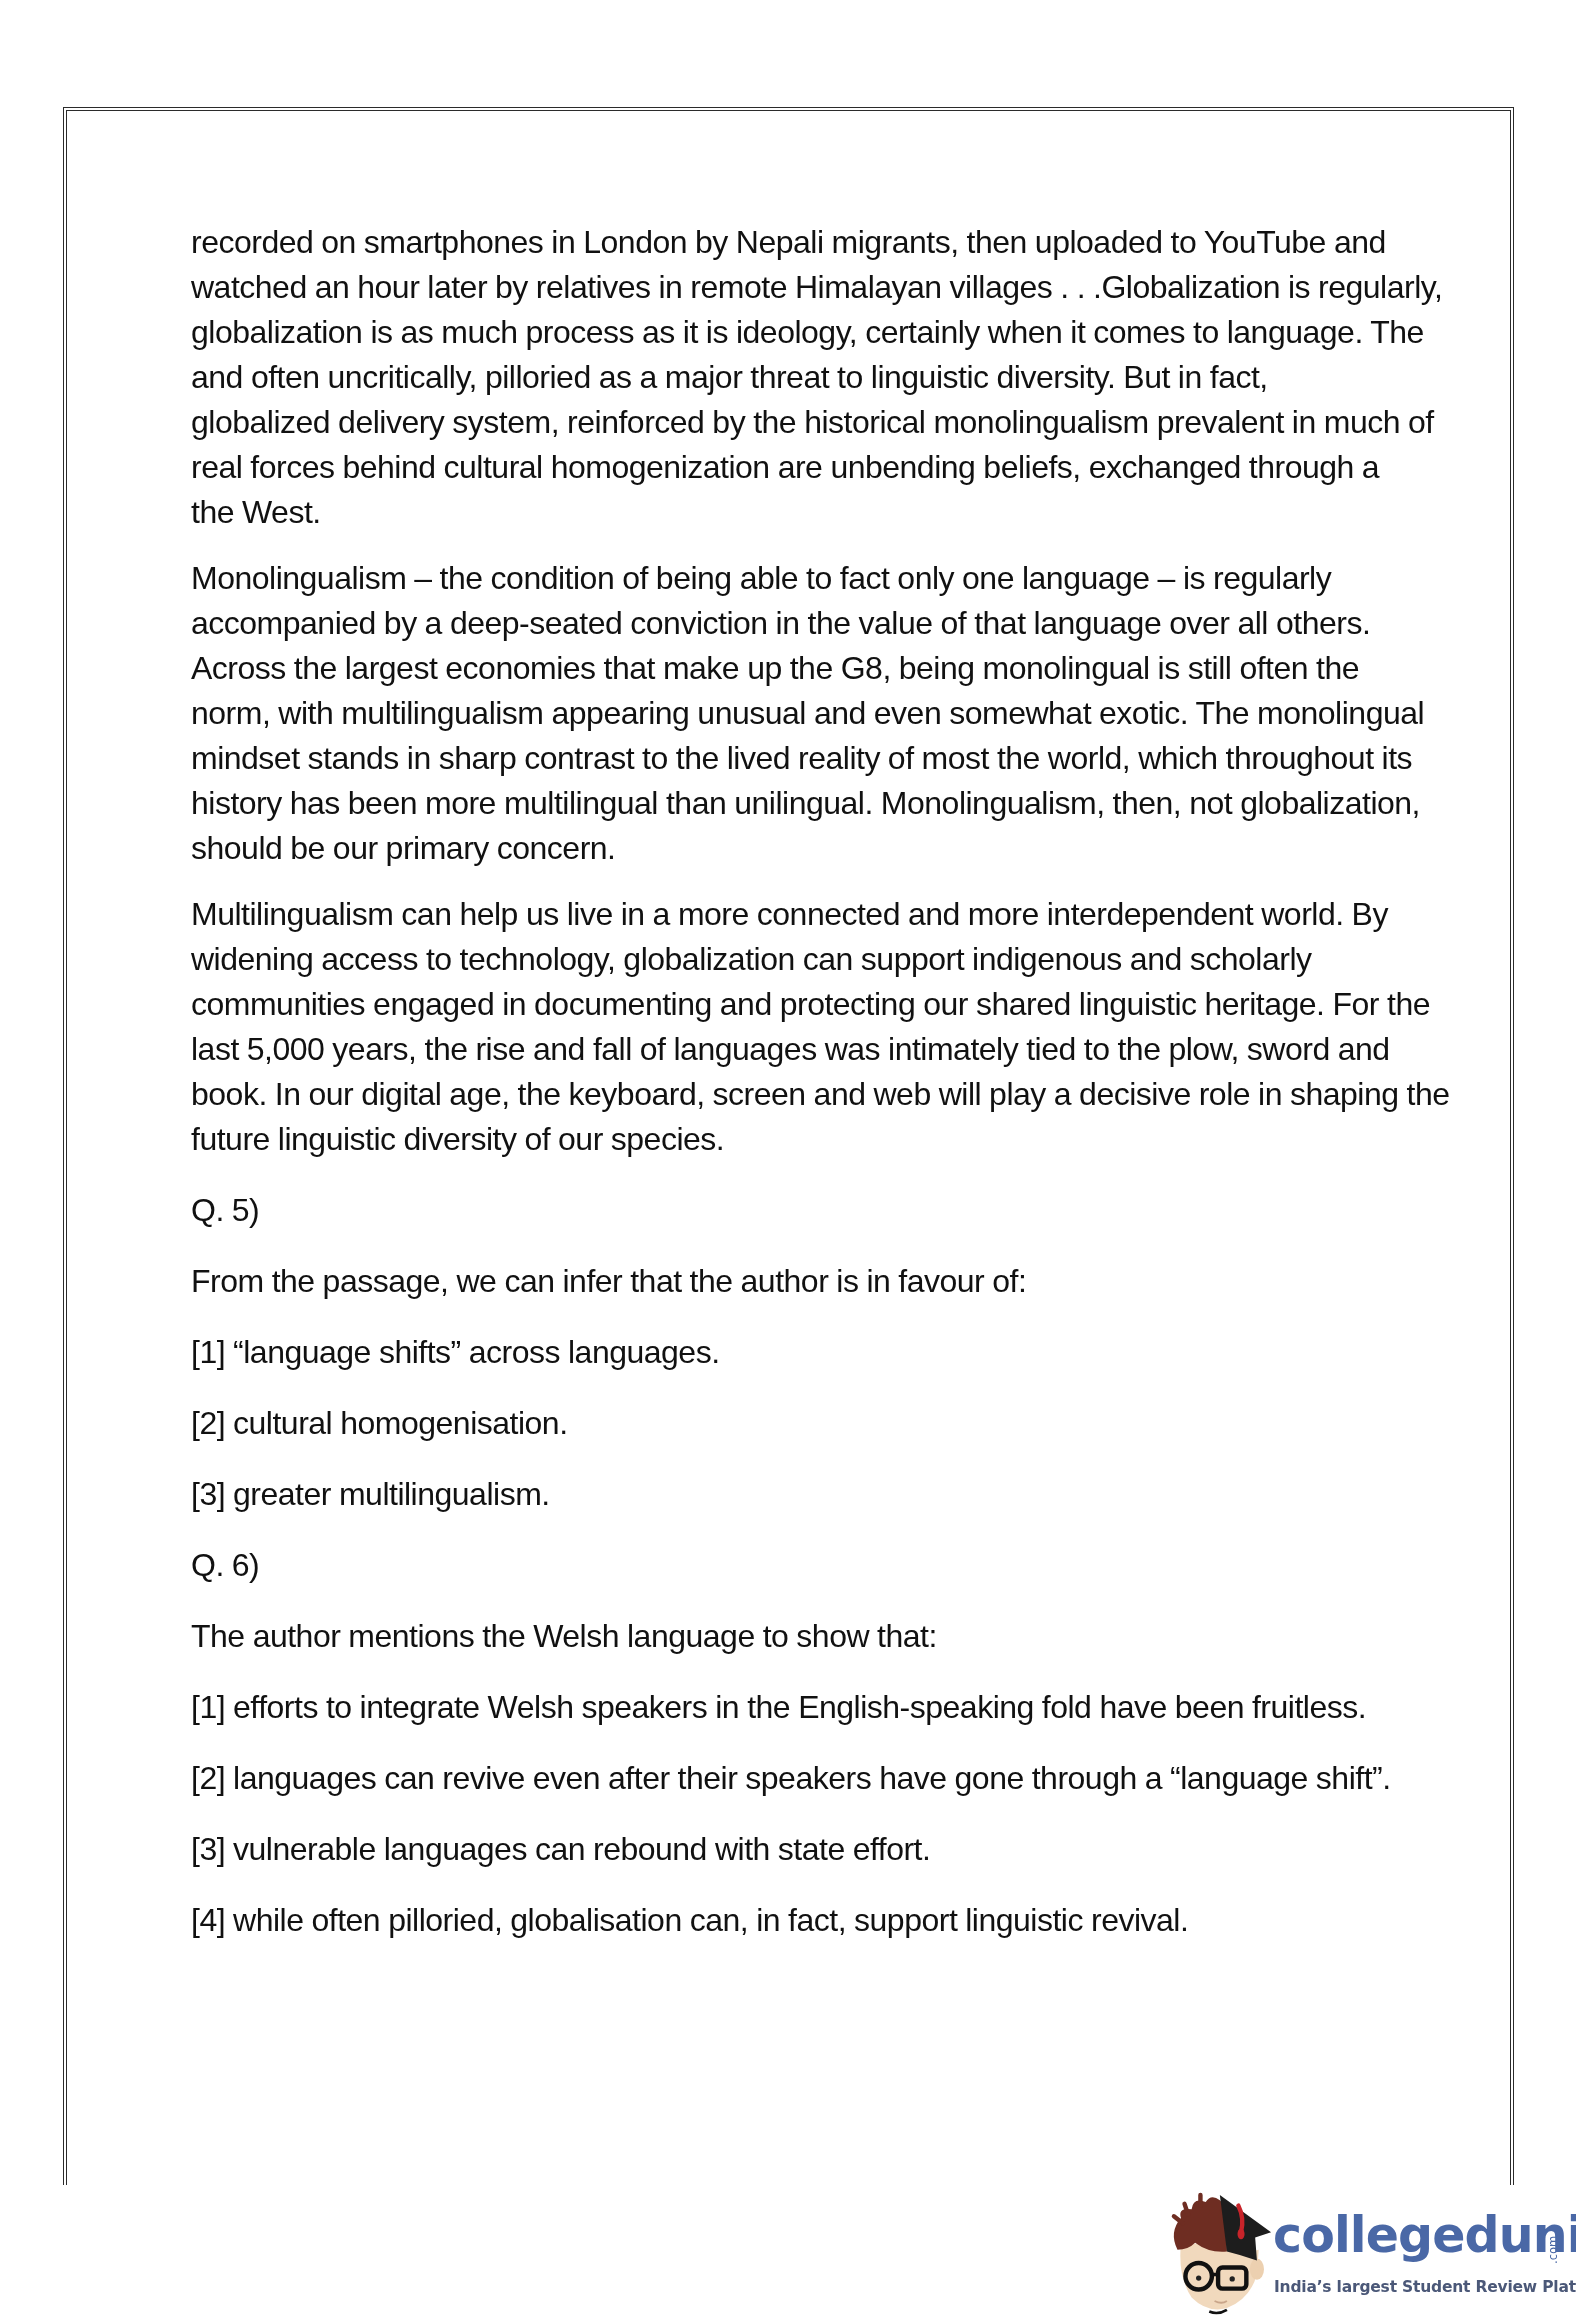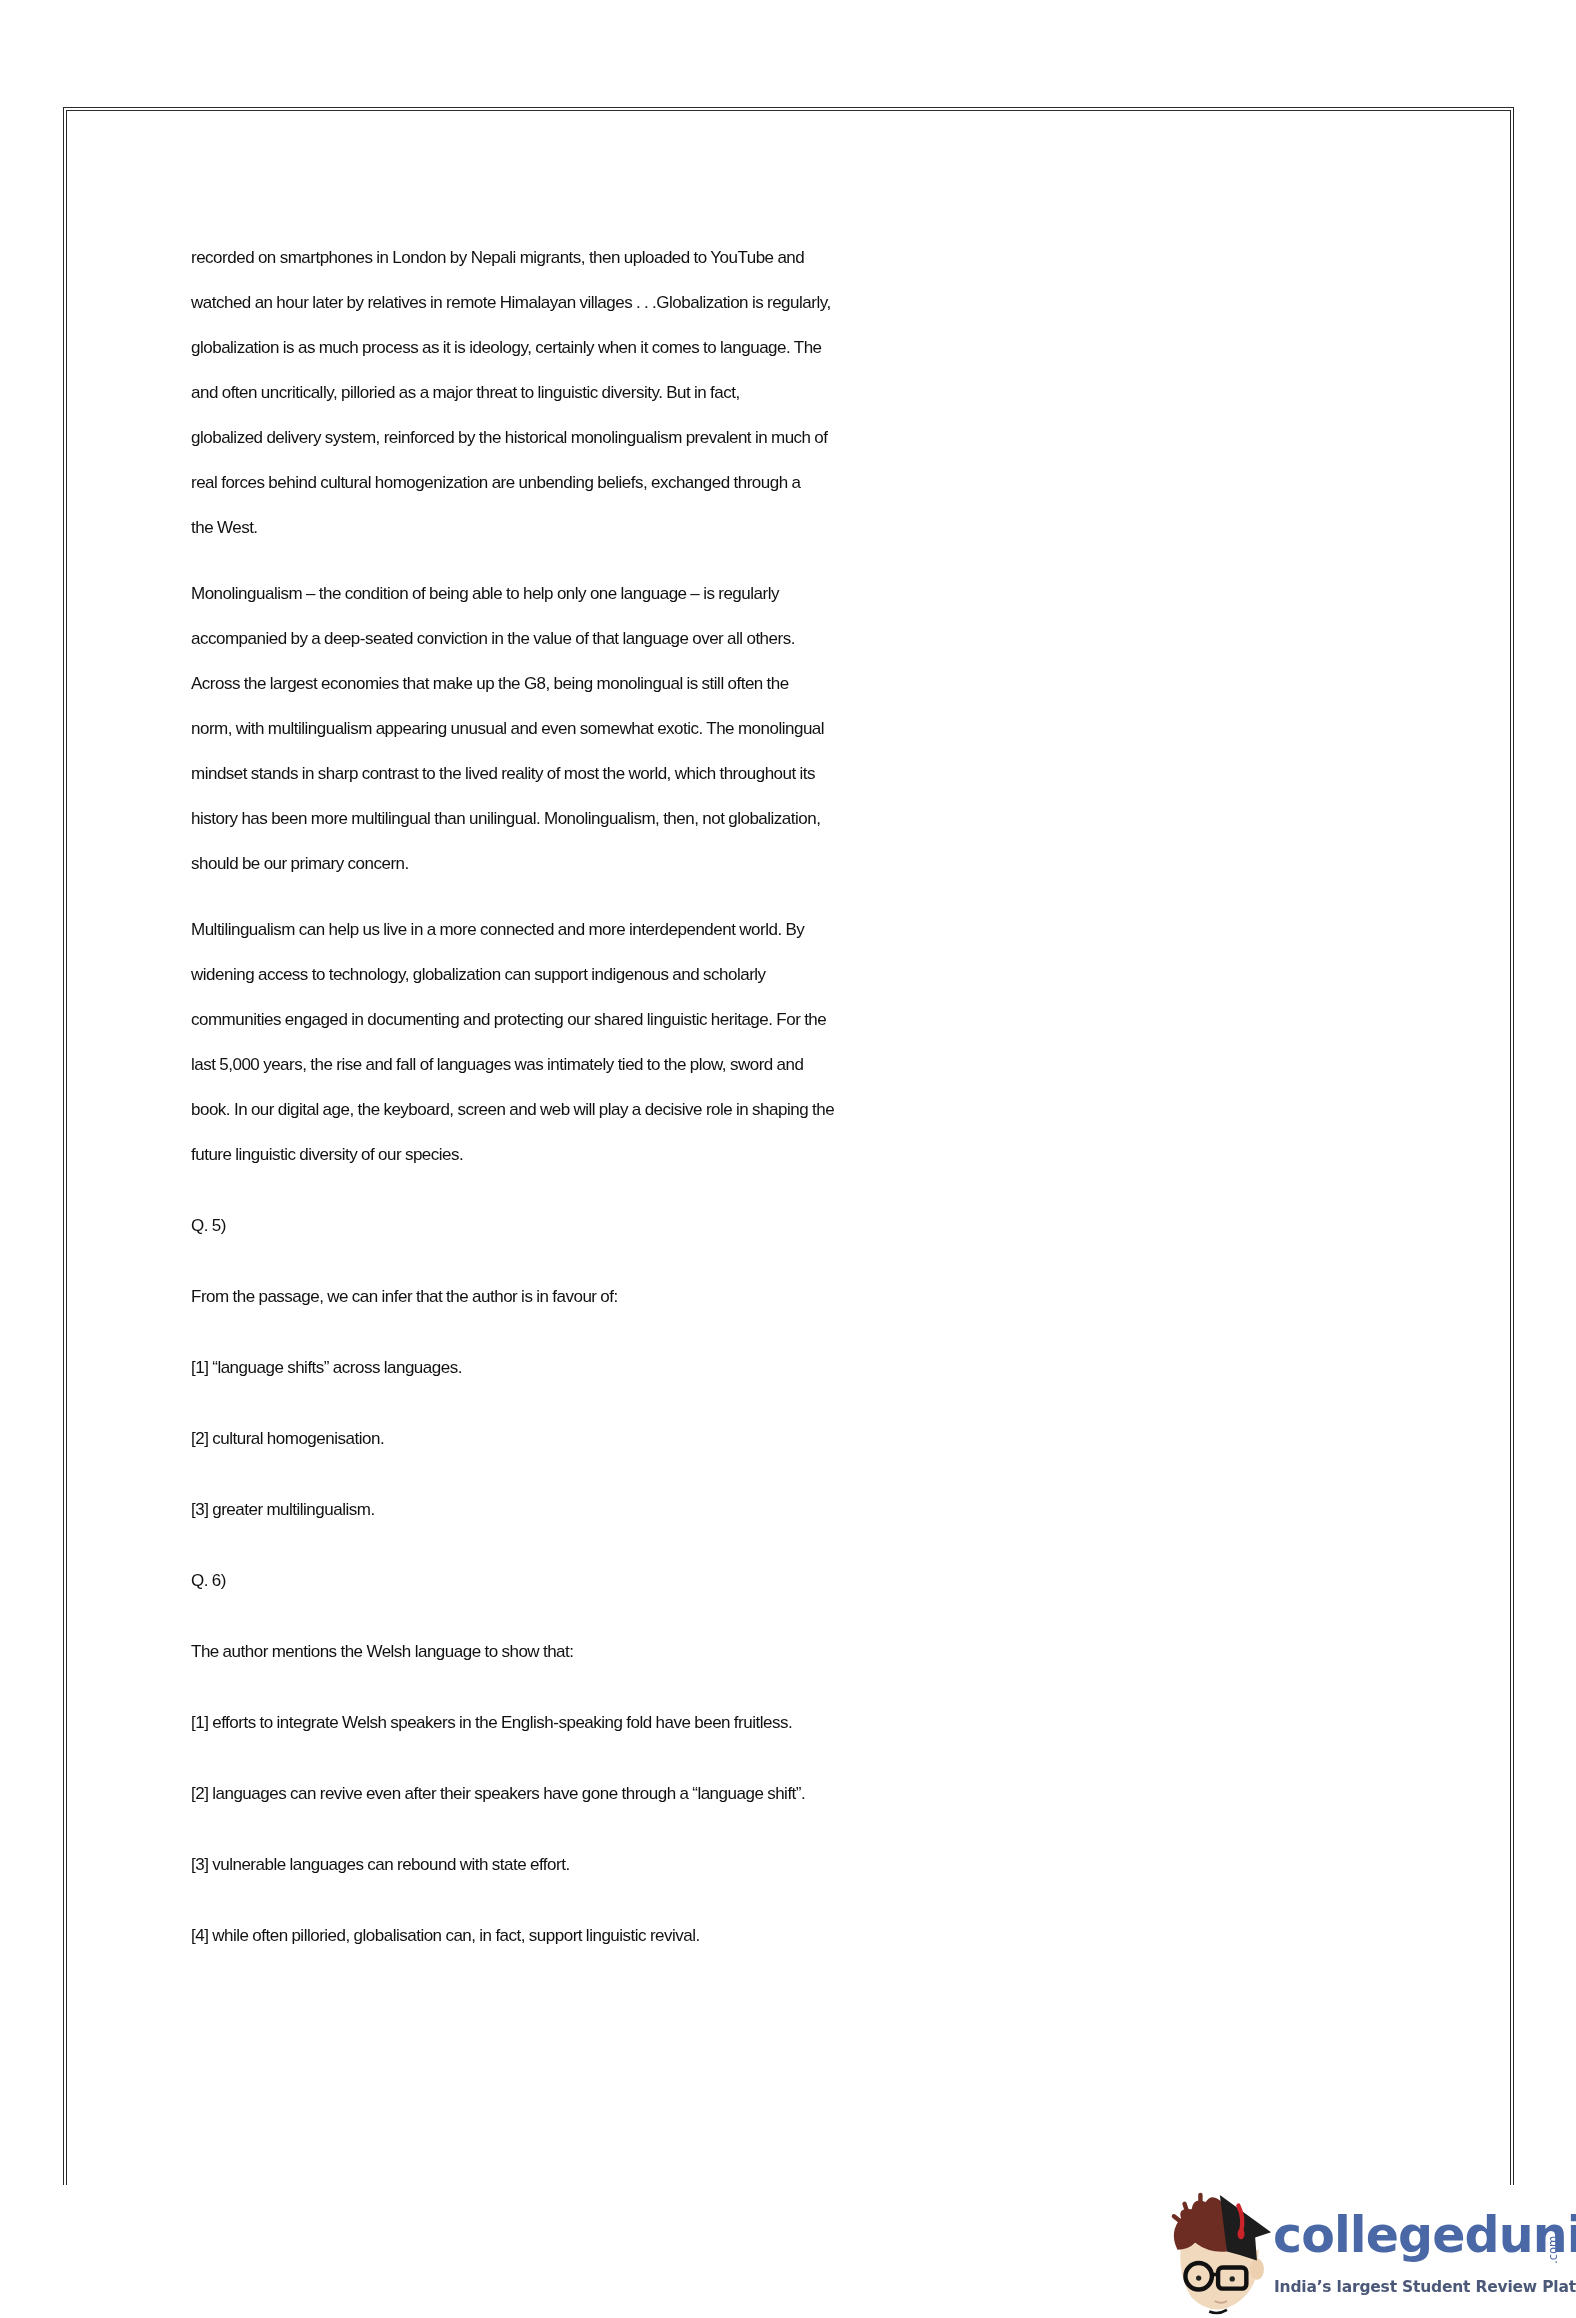--- a/index.html
+++ b/index.html
@@ -24,23 +24,23 @@
     height: 2078px;
     border-top: 4.4px double #2b2b2b;
     border-left: 4.4px double #2b2b2b;
     border-right: 4.4px double #2b2b2b;
     border-bottom: none;
     box-sizing: border-box;
   }
   .content {
     position: absolute;
     left: 191px;
-    top: 235px;
+    top: 220px;
     width: 1201px;
-    font-size: 17px;
+    font-size: 32px;
     line-height: 45px;
     letter-spacing: -0.5px;
     word-spacing: -0.4px;
   }
   .para {
     margin: 0 0 21px 0;
   }
   .para .line {
     display: block;
     white-space: nowrap;
@@ -115,21 +115,21 @@
     <span class="line">recorded on smartphones in London by Nepali migrants, then uploaded to YouTube and</span>
     <span class="line">watched an hour later by relatives in remote Himalayan villages . . .Globalization is regularly,</span>
     <span class="line">globalization is as much process as it is ideology, certainly when it comes to language. The</span>
     <span class="line">and often uncritically, pilloried as a major threat to linguistic diversity. But in fact,</span>
     <span class="line">globalized delivery system, reinforced by the historical monolingualism prevalent in much of</span>
     <span class="line">real forces behind cultural homogenization are unbending beliefs, exchanged through a</span>
     <span class="line">the West.</span>
   </div>
 
   <div class="para">
-    <span class="line">Monolingualism – the condition of being able to help only one language – is regularly</span>
+    <span class="line">Monolingualism – the condition of being able to fact only one language – is regularly</span>
     <span class="line">accompanied by a deep-seated conviction in the value of that language over all others.</span>
     <span class="line">Across the largest economies that make up the G8, being monolingual is still often the</span>
     <span class="line">norm, with multilingualism appearing unusual and even somewhat exotic. The monolingual</span>
     <span class="line">mindset stands in sharp contrast to the lived reality of most the world, which throughout its</span>
     <span class="line">history has been more multilingual than unilingual. Monolingualism, then, not globalization,</span>
     <span class="line">should be our primary concern.</span>
   </div>
 
   <div class="para">
     <span class="line">Multilingualism can help us live in a more connected and more interdependent world. By</span>

